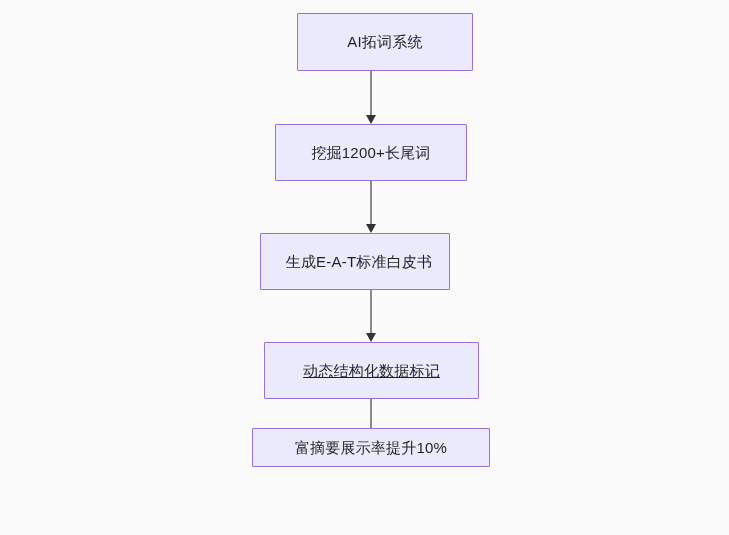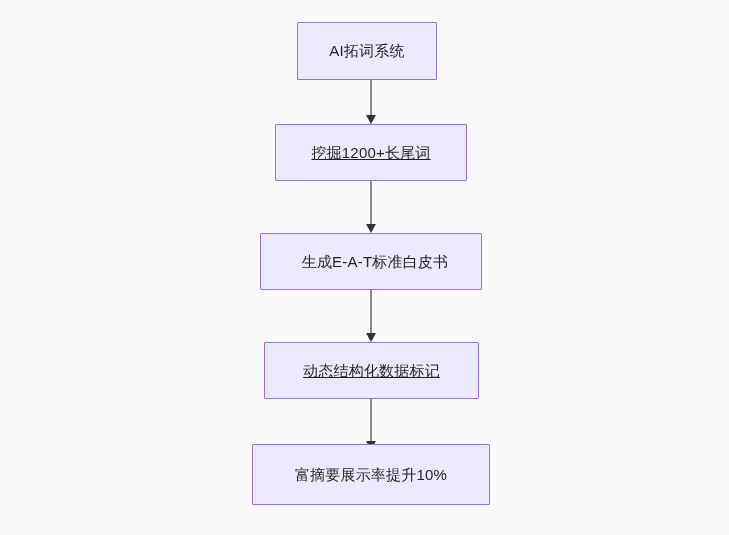--- a/index.html
+++ b/index.html
@@ -71,19 +71,19 @@
   </div>
   <div class="edge" style="left: 370px; top: 290px; width: 2px; height: 52px;">
     <div class="edge-line" style="height: 44px;"></div>
     <div class="edge-head" style="top: 43px;"></div>
   </div>
   <div class="edge" style="left: 370px; top: 399px; width: 2px; height: 51px;">
     <div class="edge-line" style="height: 43px;"></div>
     <div class="edge-head" style="top: 42px;"></div>
   </div>
 
-  <div class="node" style="left: 297px; top: 22px; width: 140px; height: 58px;">AI拓词系统</div>
-  <div class="node" style="left: 275px; top: 124px; width: 192px; height: 57px; text-decoration: underline;">挖掘1200+长尾词</div>
-  <div class="node" style="left: 260px; top: 233px; width: 222px; height: 57px; padding-left: 8px;">生成E-A-T标准白皮书</div>
+  <div class="node" style="left: 297px; top: 13px; width: 176px; height: 58px;">AI拓词系统</div>
+  <div class="node" style="left: 275px; top: 124px; width: 192px; height: 57px;">挖掘1200+长尾词</div>
+  <div class="node" style="left: 260px; top: 233px; width: 190px; height: 57px; padding-left: 8px;">生成E-A-T标准白皮书</div>
   <div class="node" style="left: 264px; top: 342px; width: 215px; height: 57px; text-decoration: underline;">动态结构化数据标记</div>
-  <div class="node" style="left: 252px; top: 444px; width: 238px; height: 61px;">富摘要展示率提升10%</div>
+  <div class="node" style="left: 252px; top: 428px; width: 238px; height: 39px;">富摘要展示率提升10%</div>
 
 </div>
 
 </body></html>

